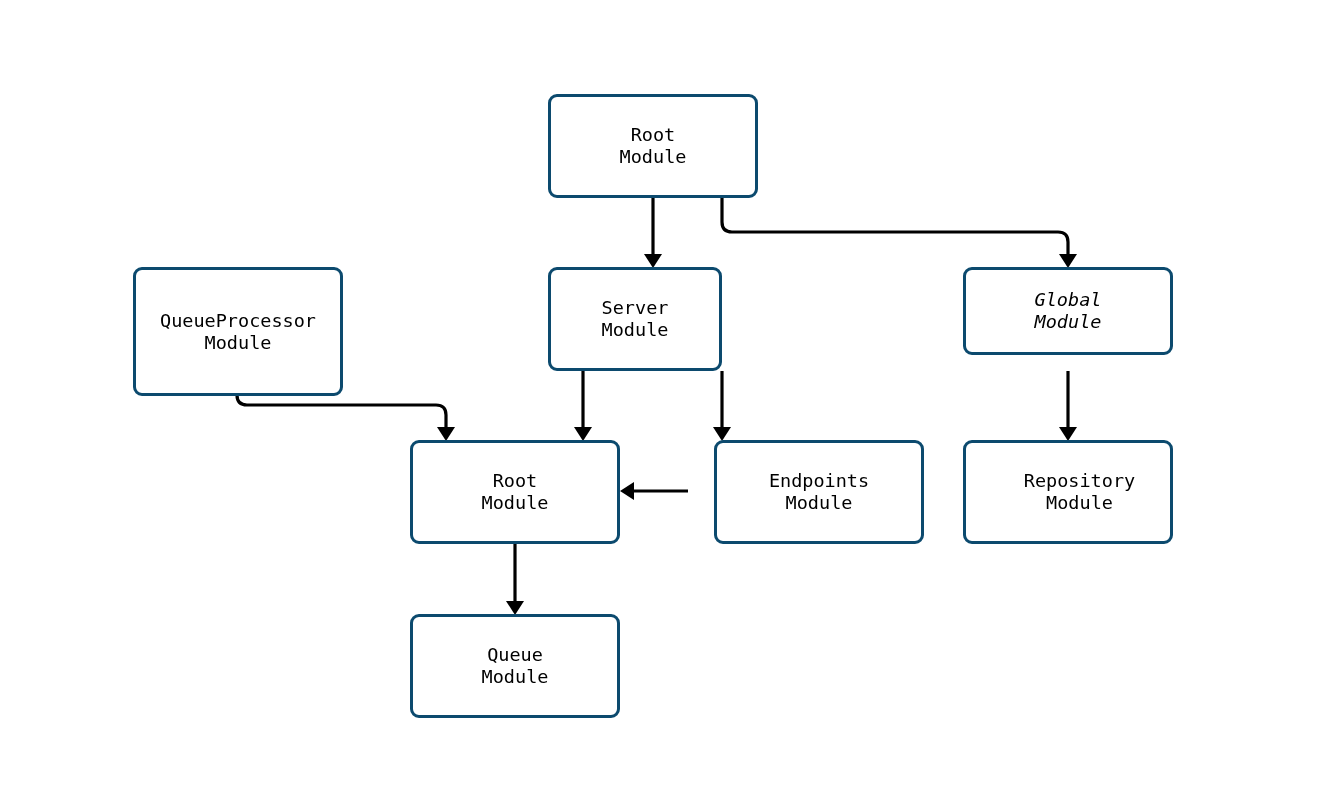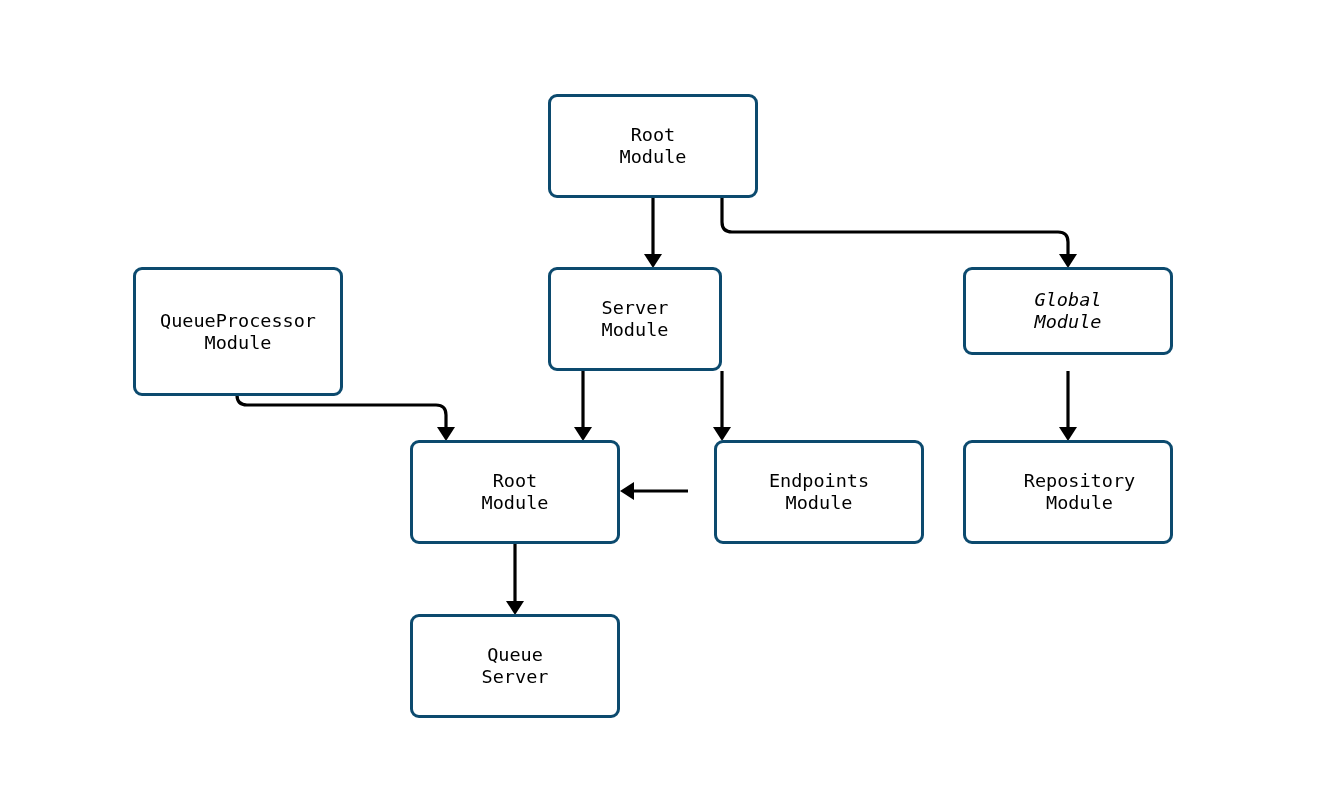--- a/index.html
+++ b/index.html
@@ -126,16 +126,16 @@
 Module</div>
   </div>
 
   <div class="node" style="left:963px; top:440px; width:210px; height:104px;padding-left:23px;">
     <div class="node-label">Repository
 Module</div>
   </div>
 
   <div class="node" style="left:410px; top:614px; width:210px; height:104px;">
     <div class="node-label">Queue
-Server</div>
+Module</div>
   </div>
 
 </div>
 
 </body></html>

